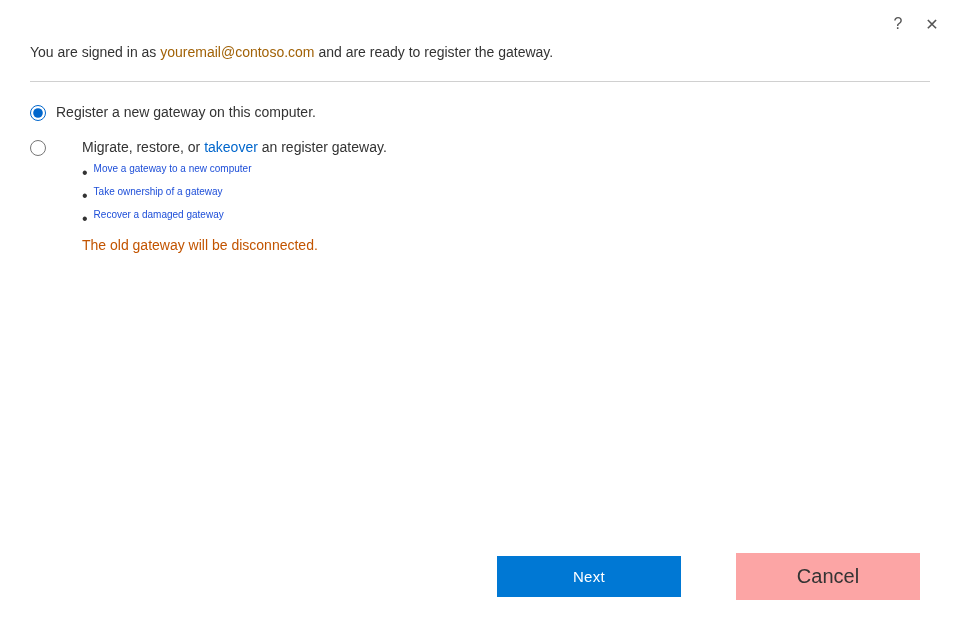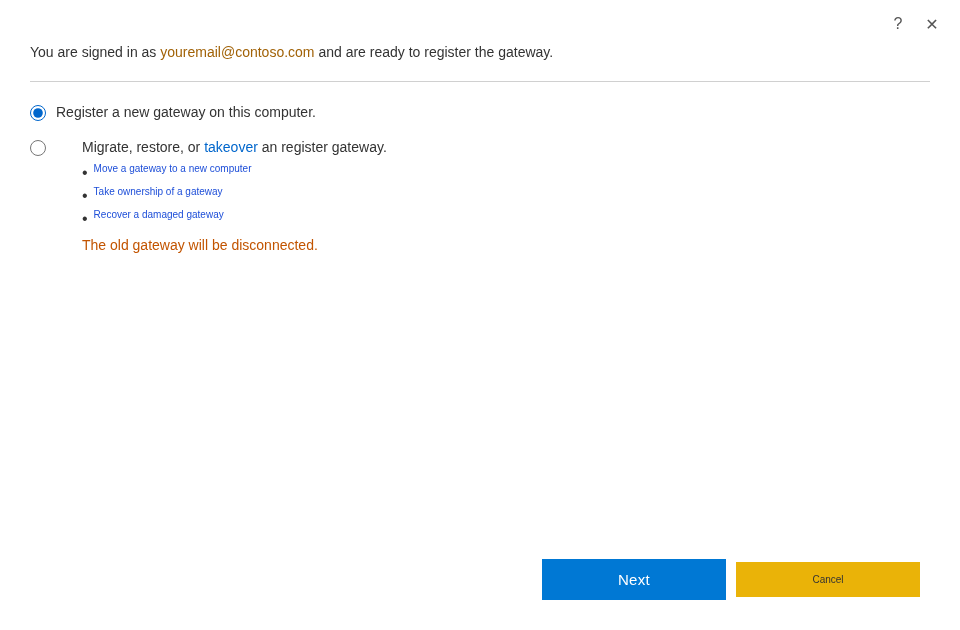--- a/index.html
+++ b/index.html
@@ -169,27 +169,28 @@
       color: #ffffff;
       border: none;
       padding: 12px 0;
       width: 184px;
       font-size: 15px;
       cursor: pointer;
       letter-spacing: 0.3px;
     }
 
     .btn-cancel {
-      background: #eab308;
+      background: #fca5a5;
       color: #333;
       border: none;
       padding: 12px 0;
       width: 184px;
-      font-size: 10px;
-      cursor: pointer;
+      font-size: 20px;
+      cursor: pointer;
+      margin-left: 45px;
     }
   </style>
 </head>
 <body>
 
 <div class="dialog">
 
   <div class="title-bar">
     <button class="title-bar-btn">?</button>
     <button class="title-bar-btn">✕</button>

